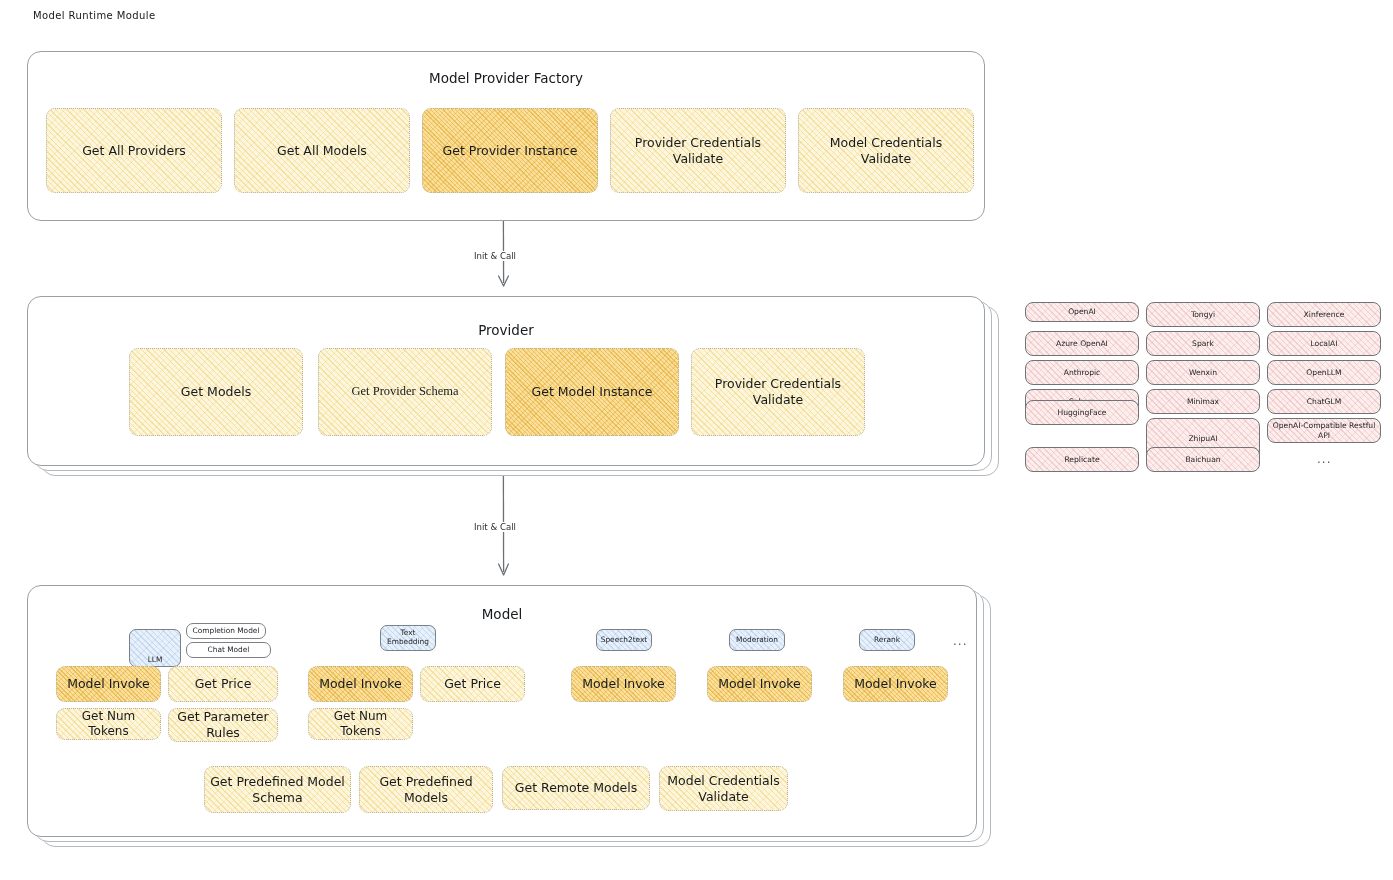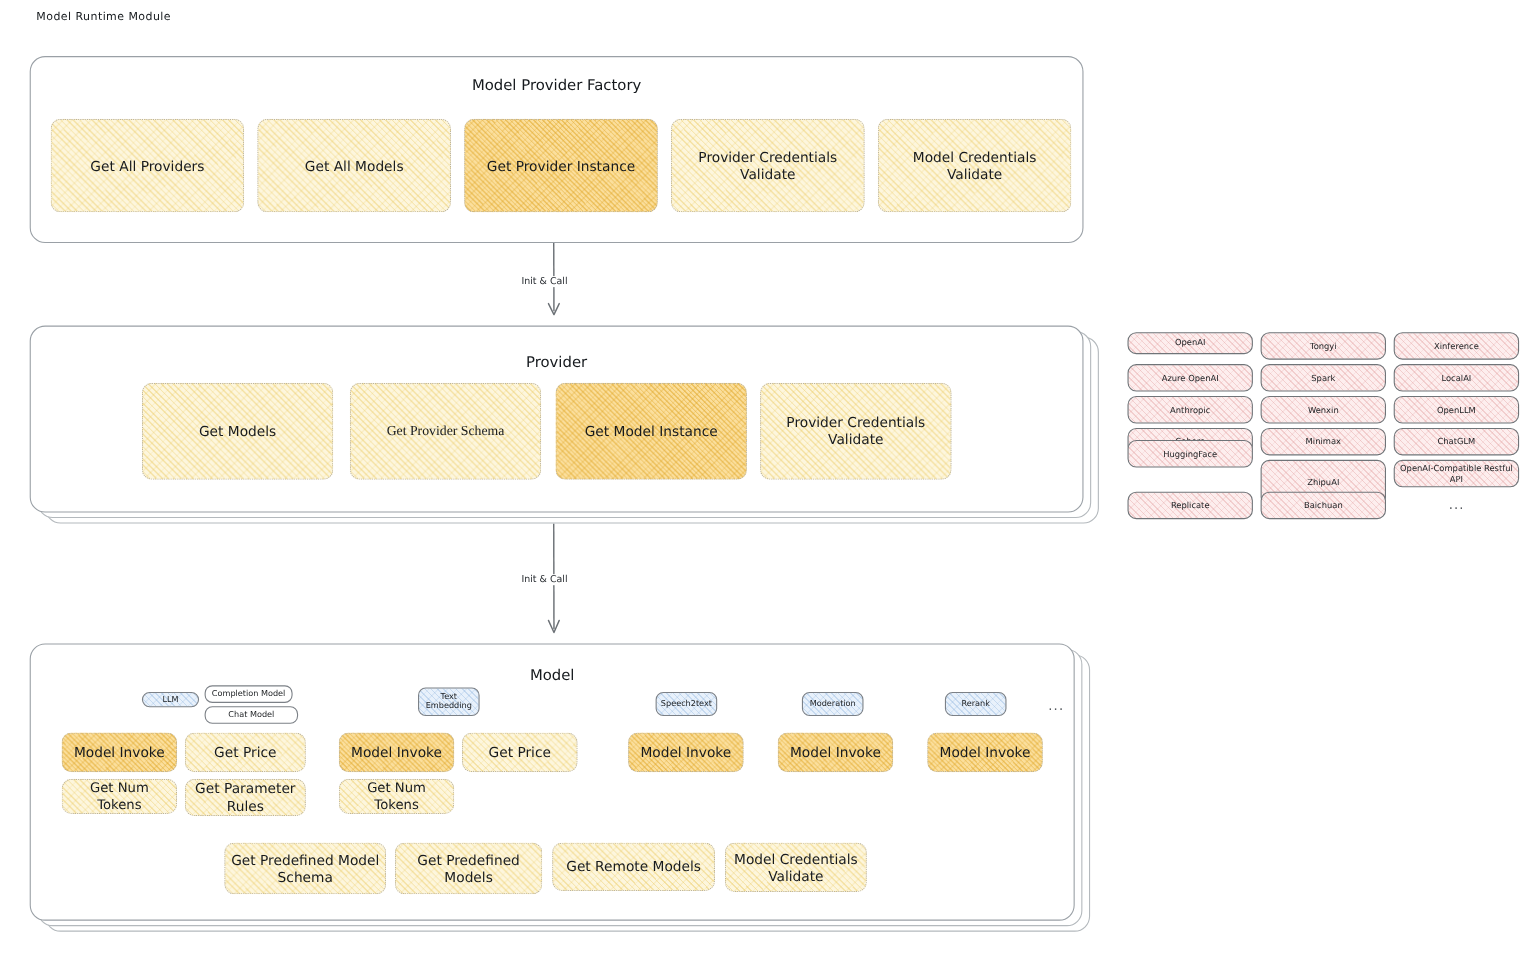--- a/index.html
+++ b/index.html
@@ -247,21 +247,21 @@
     <path d="M28.6 88 L33.6 99 L38.4 88" stroke="#6b7075" stroke-width="1.3" fill="none" stroke-linecap="round" stroke-linejoin="round"></path>
   </svg>
   <div class="conn-label" style="left:1px; top:46px;">Init &amp; Call</div>
 </div>
 
 <div class="card-stack-layer" style="left:41px; top:595px; width:950px; height:252px;"></div>
 <div class="card-stack-layer" style="left:34px; top:590px; width:950px; height:252px;"></div>
 <div class="card" style="left:27px; top:585px; width:950px; height:252px; z-index:2;">
   <div class="card-title" style="top:20px;">Model</div>
 
-  <div class="badge hatch-blue" style="left:101px; top:43px; width:52px; height:14px;align-items:flex-end;">
+  <div class="badge hatch-blue" style="left:101px; top:43px; width:52px; height:38px;align-items:flex-end;">
     <span>LLM</span>
   </div>
   <div class="badge badge-plain" style="left:158px; top:37px; width:80px; height:16px;">
     <span>Completion Model</span>
   </div>
   <div class="badge badge-plain" style="left:158px; top:56px; width:85px; height:16px;">
     <span>Chat Model</span>
   </div>
 
   <div class="node hatch-amber" style="left:28px; top:80px; width:105px; height:36px;">

